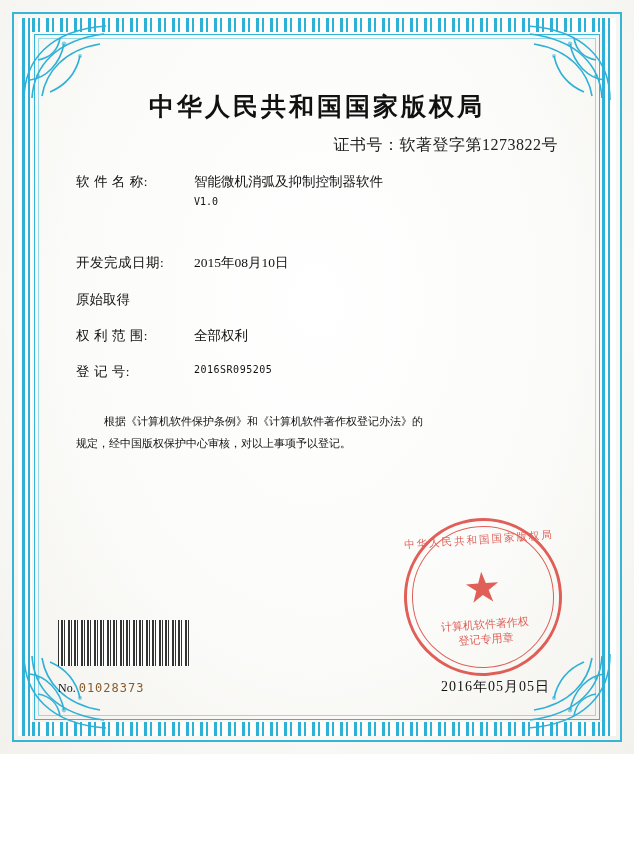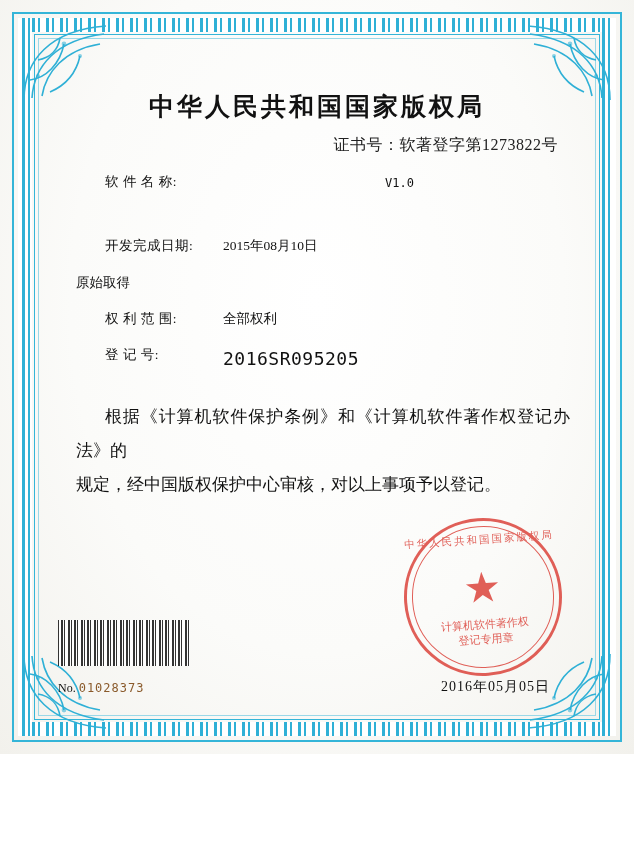--- a/index.html
+++ b/index.html
@@ -121,50 +121,48 @@
     align-items: flex-start;
     margin-bottom: 16px;
     font-size: 13.5px;
     line-height: 1.5;
   }
   .field-label {
     width: 118px;
     flex: 0 0 118px;
     color: #111;
     letter-spacing: 0.5px;
-    margin-left: 29px;
   }
   .field-label.spread {
     display: flex;
     justify-content: space-between;
   }
   .field-value {
     flex: 1;
     color: #111;
   }
   .field-value .line2 {
     display: block;
     font-family: "DejaVu Sans Mono", monospace;
-    font-size: 12px;
+    font-size: 10px;
     margin-top: 2px;
-    text-align: center;
   }
   .mono {
     font-family: "DejaVu Sans Mono", monospace;
-    font-size: 18px;
+    font-size: 10px;
     letter-spacing: 0.5px;
   }
 
   .spacer-lg { height: 14px; }
 
   .paragraph {
     margin-top: 28px;
     padding-left: 18px;
     padding-right: 6px;
-    font-size: 17px;
+    font-size: 11px;
     line-height: 2.0;
     text-align: justify;
     color: #111;
   }
   .paragraph .indent { display: inline-block; width: 28px; }
 
   
   .barcode-wrap {
     position: absolute;
     left: 58px;
@@ -340,20 +338,21 @@
 
     <div class="cert-no">
       <span>证书号：</span><span>软著登字第1273822号</span>
     </div>
 
     <div class="fields">
 
       <div class="field-row">
         <div class="field-label spread">软 件 名 称:</div>
         <div class="field-value">
+          <span>智能微机消弧及抑制控制器软件</span>
           <span class="line2">V1.0</span>
         </div>
       </div>
 
       <div class="spacer-lg"></div>
 
 
       <div class="spacer-lg"></div>
 
       <div class="field-row">

